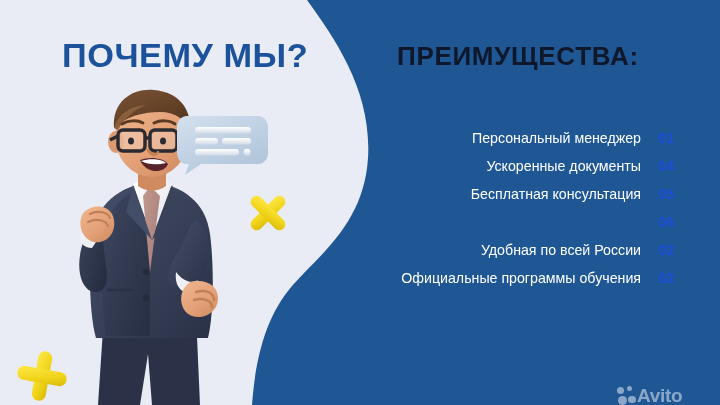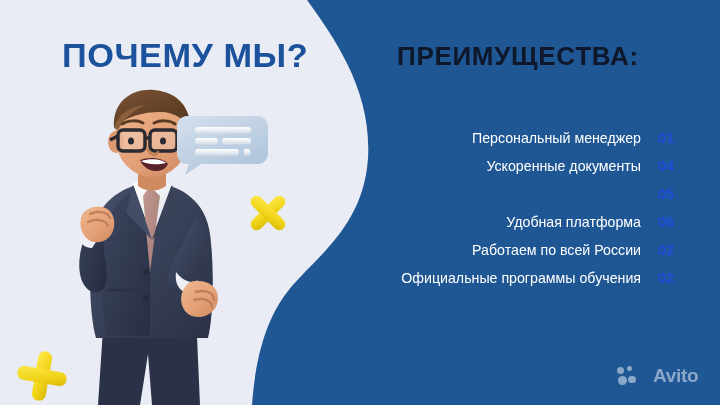--- a/index.html
+++ b/index.html
@@ -58,22 +58,22 @@
   .cross{position:absolute;}
 
   
   .bubble{position:absolute;left:175px;top:114px;width:95px;height:62px;}
 
   
   .character{position:absolute;left:0px;top:86px;width:300px;height:319px;}
 
   
   .avito{
-    position:absolute;left:617px;top:366px;
-    display:flex;align-items:center;gap:16px;
+    position:absolute;left:617px;top:386px;
+    display:flex;align-items:center;gap:0;
     opacity:.62;
   }
   .avito-mark{position:relative;width:20px;height:19px;}
   .avito-mark i{position:absolute;border-radius:50%;background:#cdd8e8;display:block;}
   .avito-text{
     color:#cdd8e8;font-size:19px;font-weight:700;letter-spacing:-0.3px;
     line-height:19px;
   }
 </style>
 </head>
@@ -244,28 +244,28 @@
   <div class="benefits">
     <div class="benefit-row">
       <span class="benefit-label">Персональный менеджер</span>
       <span class="benefit-num">01</span>
     </div>
     <div class="benefit-row">
       <span class="benefit-label">Ускоренные документы</span>
       <span class="benefit-num">04</span>
     </div>
     <div class="benefit-row">
+      <span class="benefit-label">Бесплатная консультация</span>
       <span class="benefit-num">05</span>
     </div>
     <div class="benefit-row">
-      <span class="benefit-label">Удобная платформа</span>
       <span class="benefit-num">06</span>
     </div>
     <div class="benefit-row">
-      <span class="benefit-label">Работаем по всей России</span>
+      <span class="benefit-label">Удобная по всей России</span>
       <span class="benefit-num">02</span>
     </div>
     <div class="benefit-row">
       <span class="benefit-label">Официальные программы обучения</span>
       <span class="benefit-num">02</span>
     </div>
   </div>
 
   <div class="avito">
     <div class="avito-mark">

